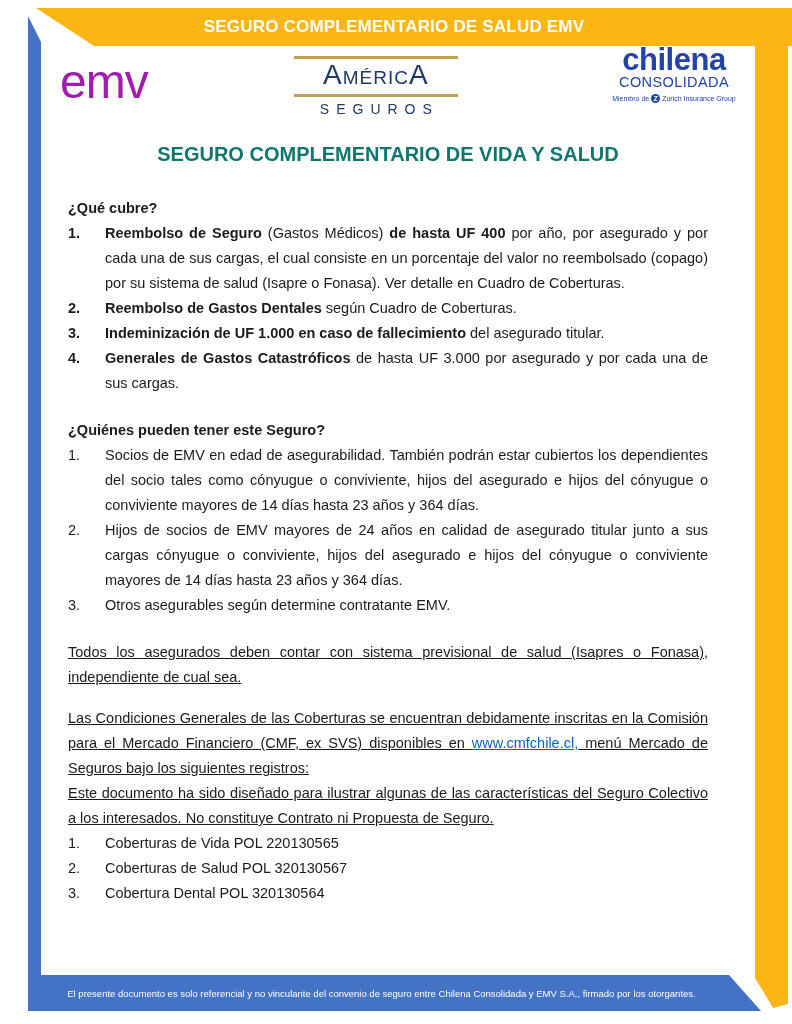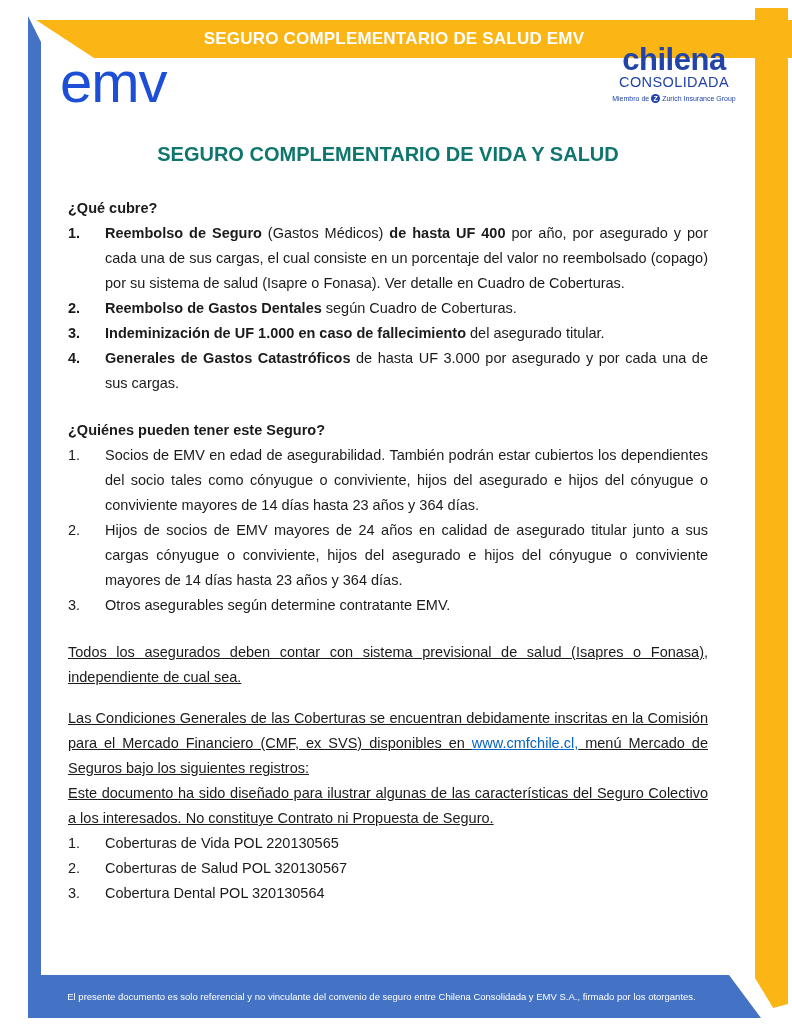--- a/index.html
+++ b/index.html
@@ -4,46 +4,46 @@
 <style>
   * { margin:0; padding:0; box-sizing:border-box; }
   body { background:#fff; font-family:"Liberation Sans", sans-serif; }
   .page { position:relative; width:792px; height:1024px; background:#fff; overflow:hidden; }
 
   
   .bar-top {
     position:absolute; left:36px; right:0; top:8px; height:38px;
     background:#FBB515; z-index:1;
     clip-path:polygon(0 0,100% 0,100% 100%,58px 100%);
-    display:flex; align-items:center; justify-content:center;margin-top:12px;
+    display:flex; align-items:center; justify-content:center;
   }
   .bar-top .banner-text {
     color:#fff; font-weight:bold; font-size:17px; letter-spacing:.2px; padding-right:40px;
   }
   .bar-right {
     position:absolute; top:8px; right:4px; width:33px; height:1000px;
     background:#FBB515; z-index:1;
     clip-path:polygon(0 0,100% 0,100% calc(100% - 4px),55% 100%,0 calc(100% - 30px));
   }
   .bar-left {
     position:absolute; left:28px; top:16px; width:13px; height:995px;
     background:#4472C4; z-index:2;
     clip-path:polygon(0 0,100% 26px,100% 100%,0 100%);
   }
   .bar-bottom {
-    position:absolute; left:28px; top:975px; width:733px; height:43px;
+    position:absolute; left:28px; top:975px; width:733px; height:36px;
     background:#4472C4; z-index:2;
     clip-path:polygon(0 0,calc(100% - 32px) 0,100% 100%,0 100%);
     display:flex; align-items:center; justify-content:center;
   }
   .bar-bottom .footer-text { color:#fff; font-size:9.5px; padding-right:26px; }
 
   
   .logos { position:absolute; left:60px; right:48px; top:46px; height:86px; display:flex; justify-content:space-between; z-index:3; }
-  .emv-logo { color:#1d4ed8; font-size:58px; line-height:72px; font-weight:500; letter-spacing:-1px; }
+  .emv-logo { color:#a21caf; font-size:48px; line-height:72px; font-weight:500; letter-spacing:-1px; }
   .america { width:176px; text-align:center; margin-top:10px; }
   .america .gold-rule { height:3px; background:#C2A14F; margin:0 6px; }
   .america .wordmark { color:#203864; line-height:31px; letter-spacing:1px; font-weight:500; }
   .america .wordmark .big { font-size:28px; }
   .america .wordmark .small { font-size:19px; }
   .america .subtitle { color:#203864; font-size:14px; letter-spacing:7px; text-indent:7px; margin-top:4px; }
   .chilena { width:140px; text-align:center; color:#2243A7; }
   .chilena .l1 { font-weight:bold; font-size:31px; line-height:28px; letter-spacing:-.5px; }
   .chilena .l2 { font-size:14.5px; line-height:17px; letter-spacing:.4px; }
   .chilena .member { font-size:7px; margin-top:3px; display:flex; align-items:center; justify-content:center; gap:2px; white-space:nowrap; }
@@ -74,20 +74,26 @@
   <div class="bar-top">
     <span class="banner-text">SEGURO COMPLEMENTARIO DE SALUD EMV</span>
   </div>
   <div class="bar-left"></div>
   <div class="bar-bottom">
     <span class="footer-text">El presente documento es solo referencial y no vinculante del convenio de seguro entre Chilena Consolidada y EMV S.A., firmado por los otorgantes.</span>
   </div>
 
   <div class="logos">
     <div class="emv-logo">emv</div>
+    <div class="america">
+      <div class="gold-rule"></div>
+      <div class="wordmark"><span class="big">A</span><span class="small">MÉRIC</span><span class="big">A</span></div>
+      <div class="gold-rule"></div>
+      <div class="subtitle">SEGUROS</div>
+    </div>
     <div class="chilena">
       <div class="l1">chilena</div>
       <div class="l2">CONSOLIDADA</div>
       <div class="member">
         <span>Miembro de</span>
         <span class="z-icon">Z</span>
         <span>Zurich Insurance Group</span>
       </div>
     </div>
   </div>

